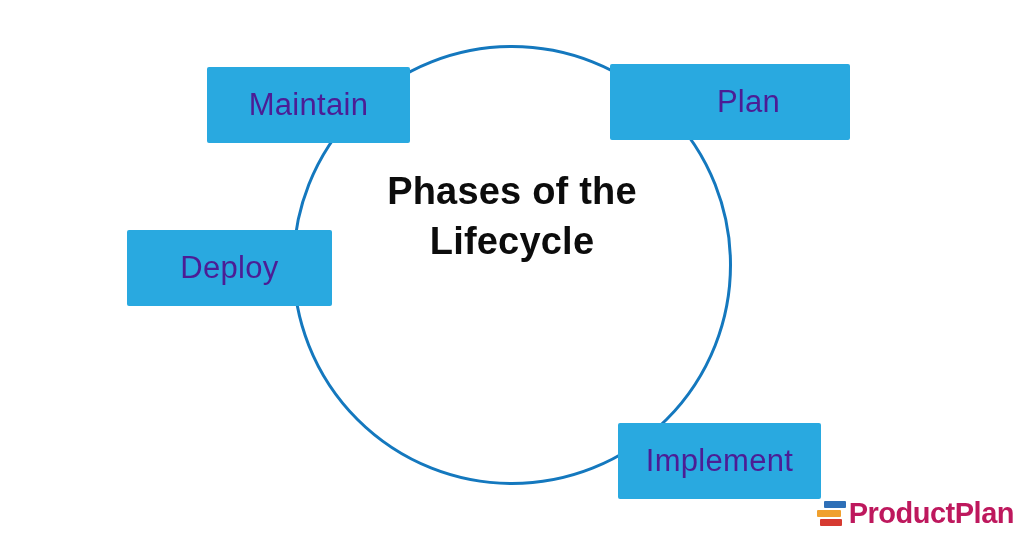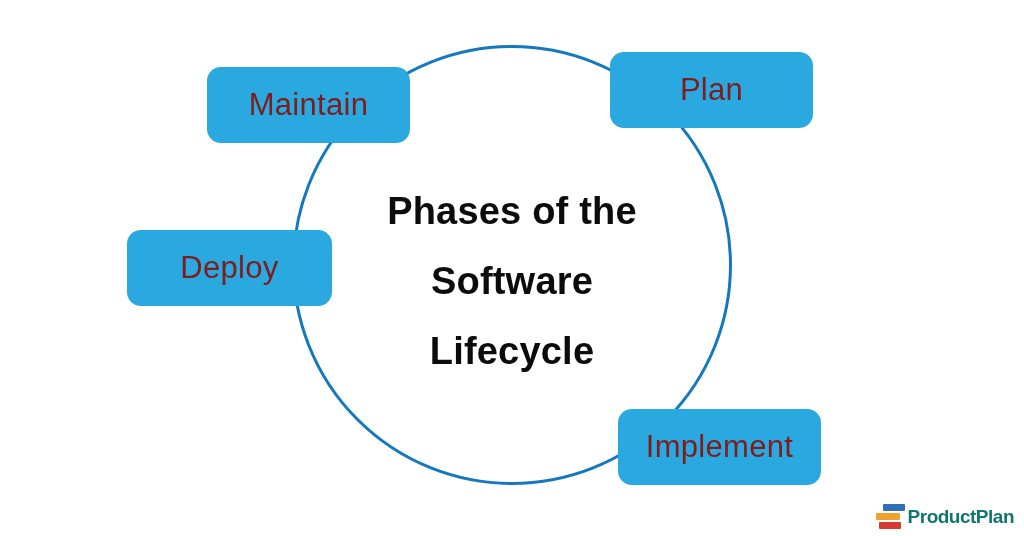--- a/index.html
+++ b/index.html
@@ -33,42 +33,42 @@
     left: 312px;
     top: 166px;
     width: 400px;
     text-align: center;
     font-size: 38px;
     line-height: 50px;
     font-weight: bold;
     color: #0c0c0c;
     letter-spacing: 0.2px;
   }
-  .diagram-title span { display: block; margin-top: 20px; }
+  .diagram-title span { display: block; }
   
   .phase-box {
     position: absolute;
     width: 203px;
     height: 76px;
     background: #29a9e0;
-    border-radius: 14px;
+    border-radius: 2px;
     display: flex;
     align-items: center;
     justify-content: center;
-    color: #7f1d1d;
+    color: #4c1d95;
     font-size: 31px;
     font-weight: normal;
     letter-spacing: 0.3px;
   }
   .phase-maintain  { left: 207px; top: 67px;  }
-  .phase-plan      { left: 610px; top: 52px;  }
+  .phase-plan      { left: 610px; top: 64px; padding-left: 37px;  }
   .phase-deploy    { left: 127px; top: 230px; width: 205px; }
   .phase-design    { left: 685px; top: 230px; }
   .phase-test      { left: 204px; top: 410px; width: 204px; }
-  .phase-implement { left: 618px; top: 409px; }
+  .phase-implement { left: 618px; top: 423px; }
   
   .logo {
     position: absolute;
     right: 10px;
     bottom: 6px;
     display: flex;
     align-items: center;
   }
   .logo-icon {
     position: relative;
@@ -78,36 +78,35 @@
   }
   .logo-bar {
     position: absolute;
     height: 7px;
     border-radius: 1px;
   }
   .logo-bar-top    { top: 1px;  left: 7px; width: 22px; background: #2e6fb7; }
   .logo-bar-middle { top: 10px; left: 0;   width: 24px; background: #f0a02e; }
   .logo-bar-bottom { top: 19px; left: 3px; width: 22px; background: #d63a31; }
   .logo-text {
-    font-size: 19px;
+    font-size: 29px;
     font-weight: bold;
-    color: #0f766e;
+    color: #be185d;
     letter-spacing: -0.5px;
   }
 </style>
 </head>
 <body>
 
 <div class="stage">
 
   <div class="cycle-circle"></div>
 
   <div class="diagram-title">
     <span>Phases of the</span>
-    <span>Software</span>
     <span>Lifecycle</span>
   </div>
 
   <div class="phase-box phase-maintain">
     <span>Maintain</span>
   </div>
 
   <div class="phase-box phase-plan">
     <span>Plan</span>
   </div>

